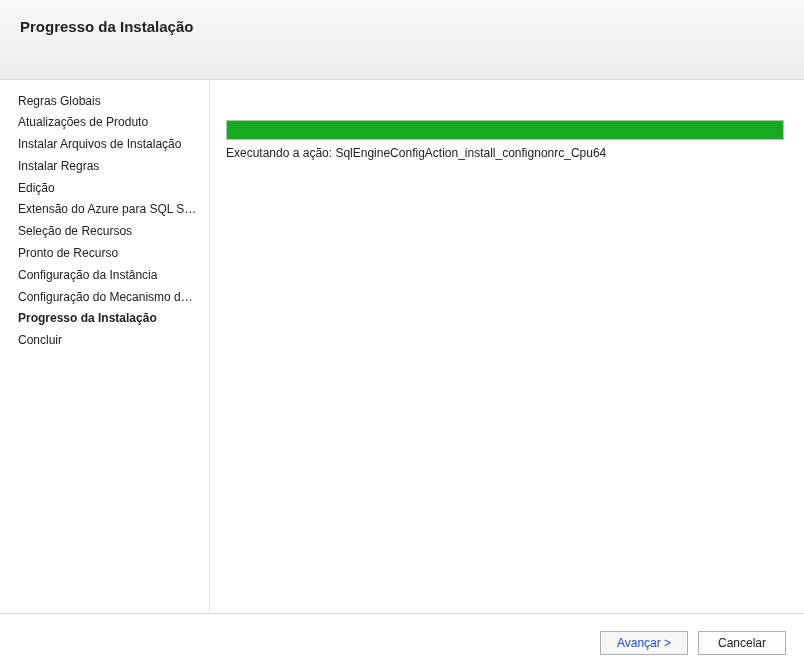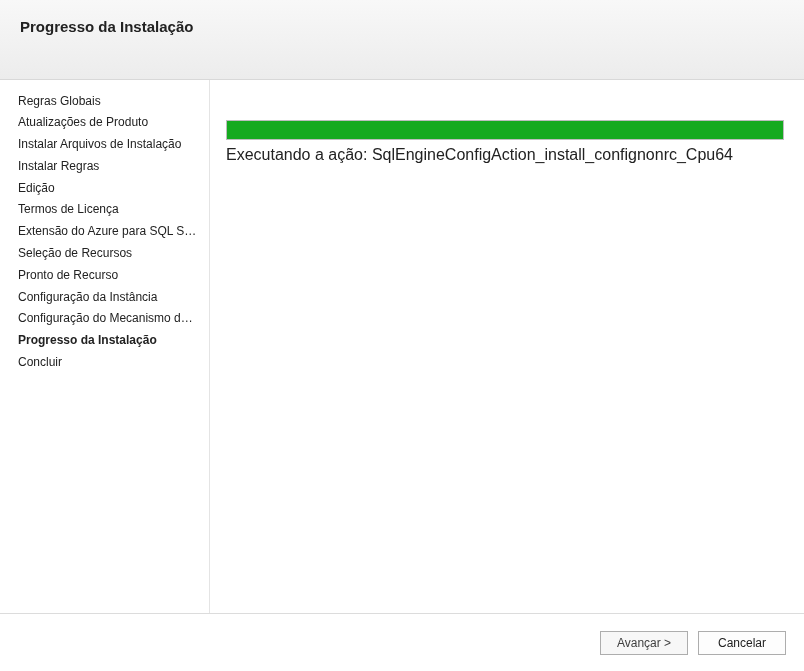--- a/index.html
+++ b/index.html
@@ -65,21 +65,21 @@
       position: relative;
       overflow: hidden;
     }
     .progress-bar-fill {
       height: 100%;
       background: #15aa1f;
       width: 100%;
     }
     .progress-label {
       margin-top: 6px;
-      font-size: 16px;
+      font-size: 12px;
       color: #222;
     }
     .footer {
       position: absolute;
       bottom: 0;
       left: 0;
       right: 0;
       height: 58px;
       border-top: 1px solid #dcdcdc;
       display: flex;
@@ -94,40 +94,39 @@
       height: 24px;
       border: 1px solid #adadad;
       background: #fdfdfd;
       font-family: inherit;
       font-size: 12px;
       color: #222;
       cursor: pointer;
       padding: 0 12px;
     }
     .btn:disabled {
-      color: #404040;
+      color: #1d4ed8;
       cursor: default;
       background: #f7f7f7;
     }
   </style>
 </head>
 <body>
 
 <div class="header">
   <div class="header-title">Progresso da Instalação</div>
 </div>
 
 <div class="content">
   <div class="sidebar">
     <div class="sidebar-item"><span>Regras Globais</span></div>
     <div class="sidebar-item"><span>Atualizações de Produto</span></div>
     <div class="sidebar-item"><span>Instalar Arquivos de Instalação</span></div>
     <div class="sidebar-item"><span>Instalar Regras</span></div>
     <div class="sidebar-item"><span>Edição</span></div>
-    <div class="sidebar-item"><span>Termos de Licença</span></div>
     <div class="sidebar-item"><span>Extensão do Azure para SQL Ser…</span></div>
     <div class="sidebar-item"><span>Seleção de Recursos</span></div>
     <div class="sidebar-item"><span>Pronto de Recurso</span></div>
     <div class="sidebar-item"><span>Configuração da Instância</span></div>
     <div class="sidebar-item"><span>Configuração do Mecanismo d…</span></div>
     <div class="sidebar-item active"><span>Progresso da Instalação</span></div>
     <div class="sidebar-item"><span>Concluir</span></div>
   </div>
 
   <div class="main">

